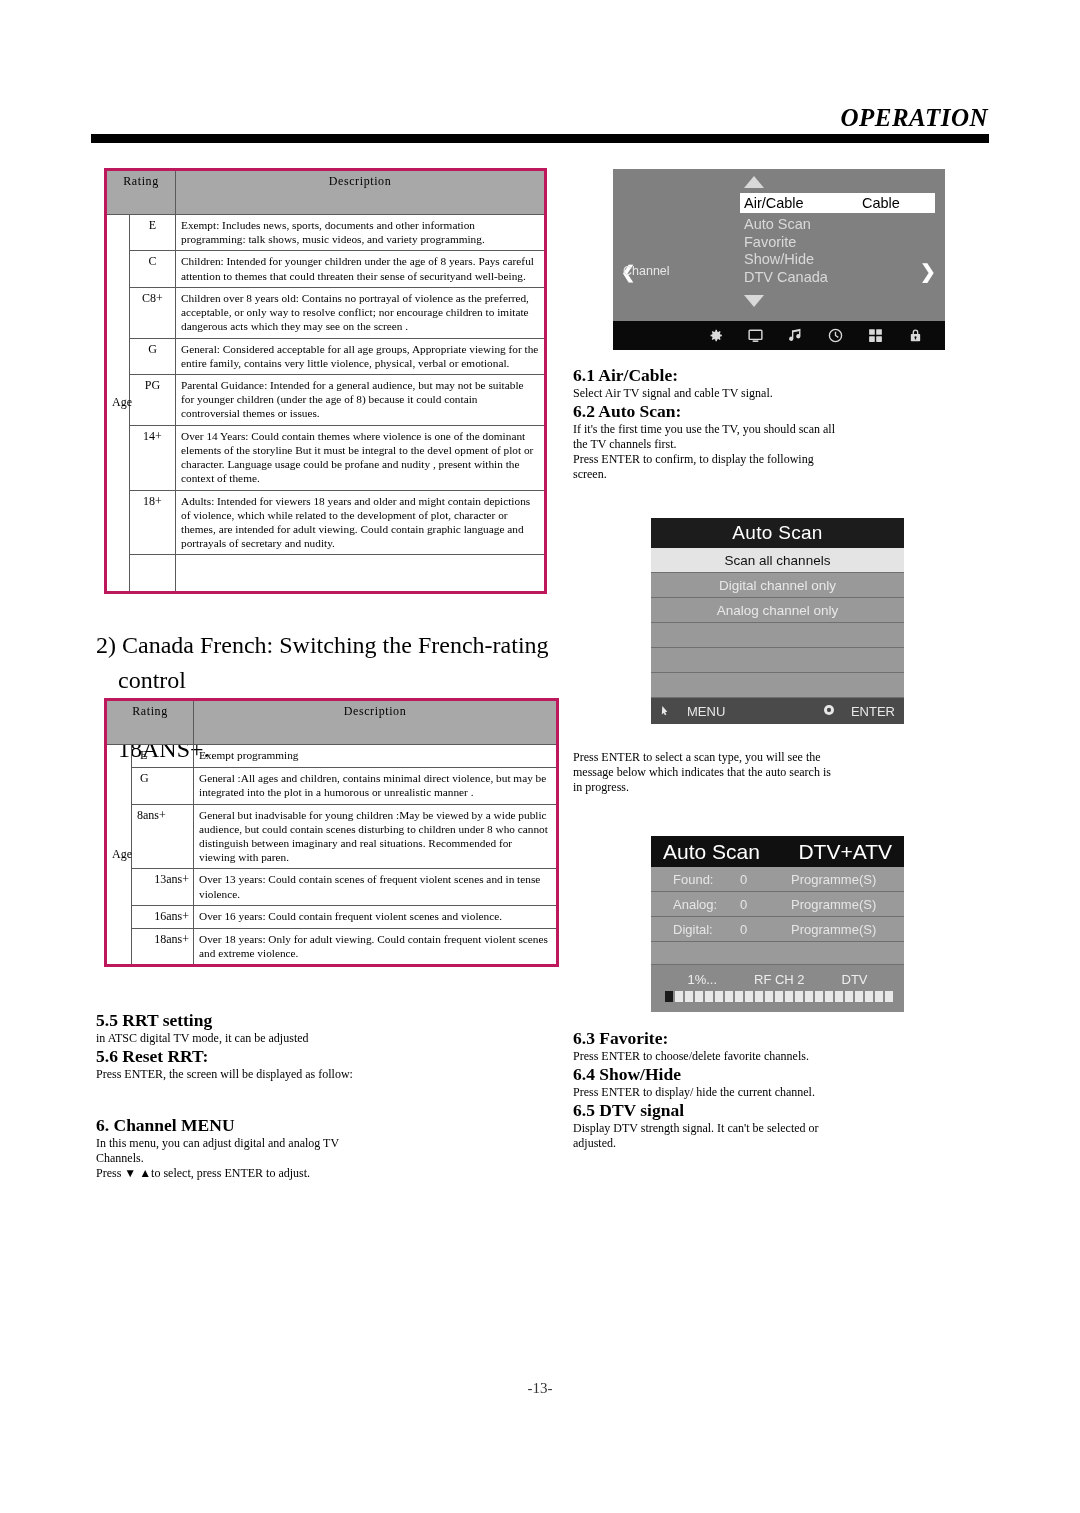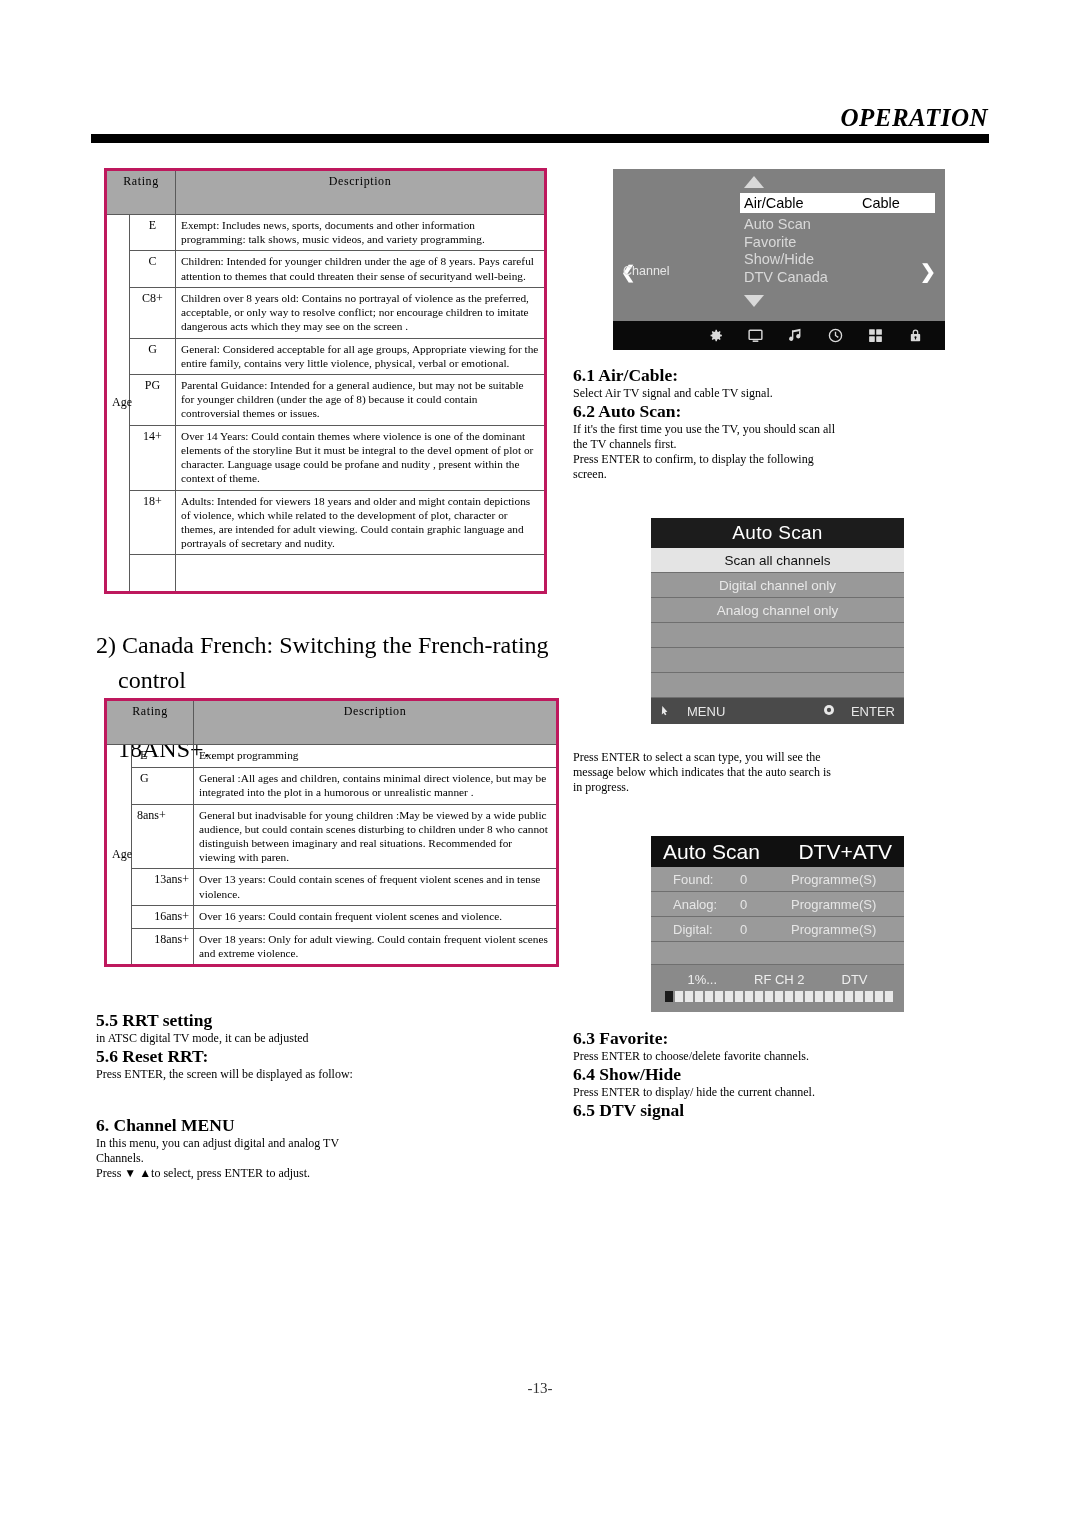--- a/index.html
+++ b/index.html
@@ -581,17 +581,19 @@
         </div>
     </div>
   </div>
 
   <div id="sec-63-65">
     <div class="sec-h">6.3 Favorite:</div>
     <div class="sec-p">Press ENTER to choose/delete  favorite channels.</div>
     <div class="sec-h">6.4 Show/Hide</div>
     <div class="sec-p">Press ENTER to display/ hide the current channel.</div>
     <div class="sec-h">6.5 DTV signal</div>
+    <div class="sec-p">Display DTV strength signal. It can't be selected or</div>
+    <div class="sec-p">adjusted.</div>
   </div>
 
 </div>
 
 <div id="page-number">-13-</div>
 
 </body></html>

